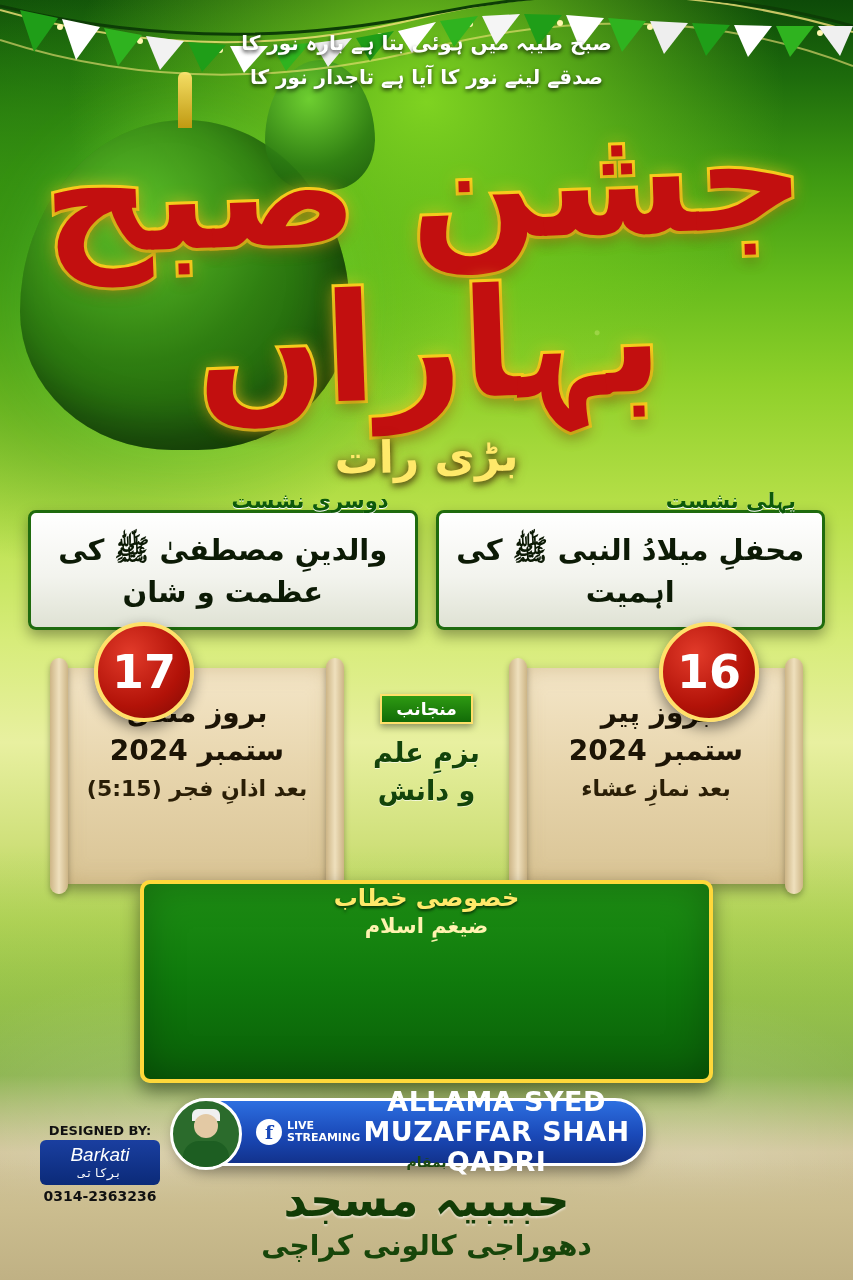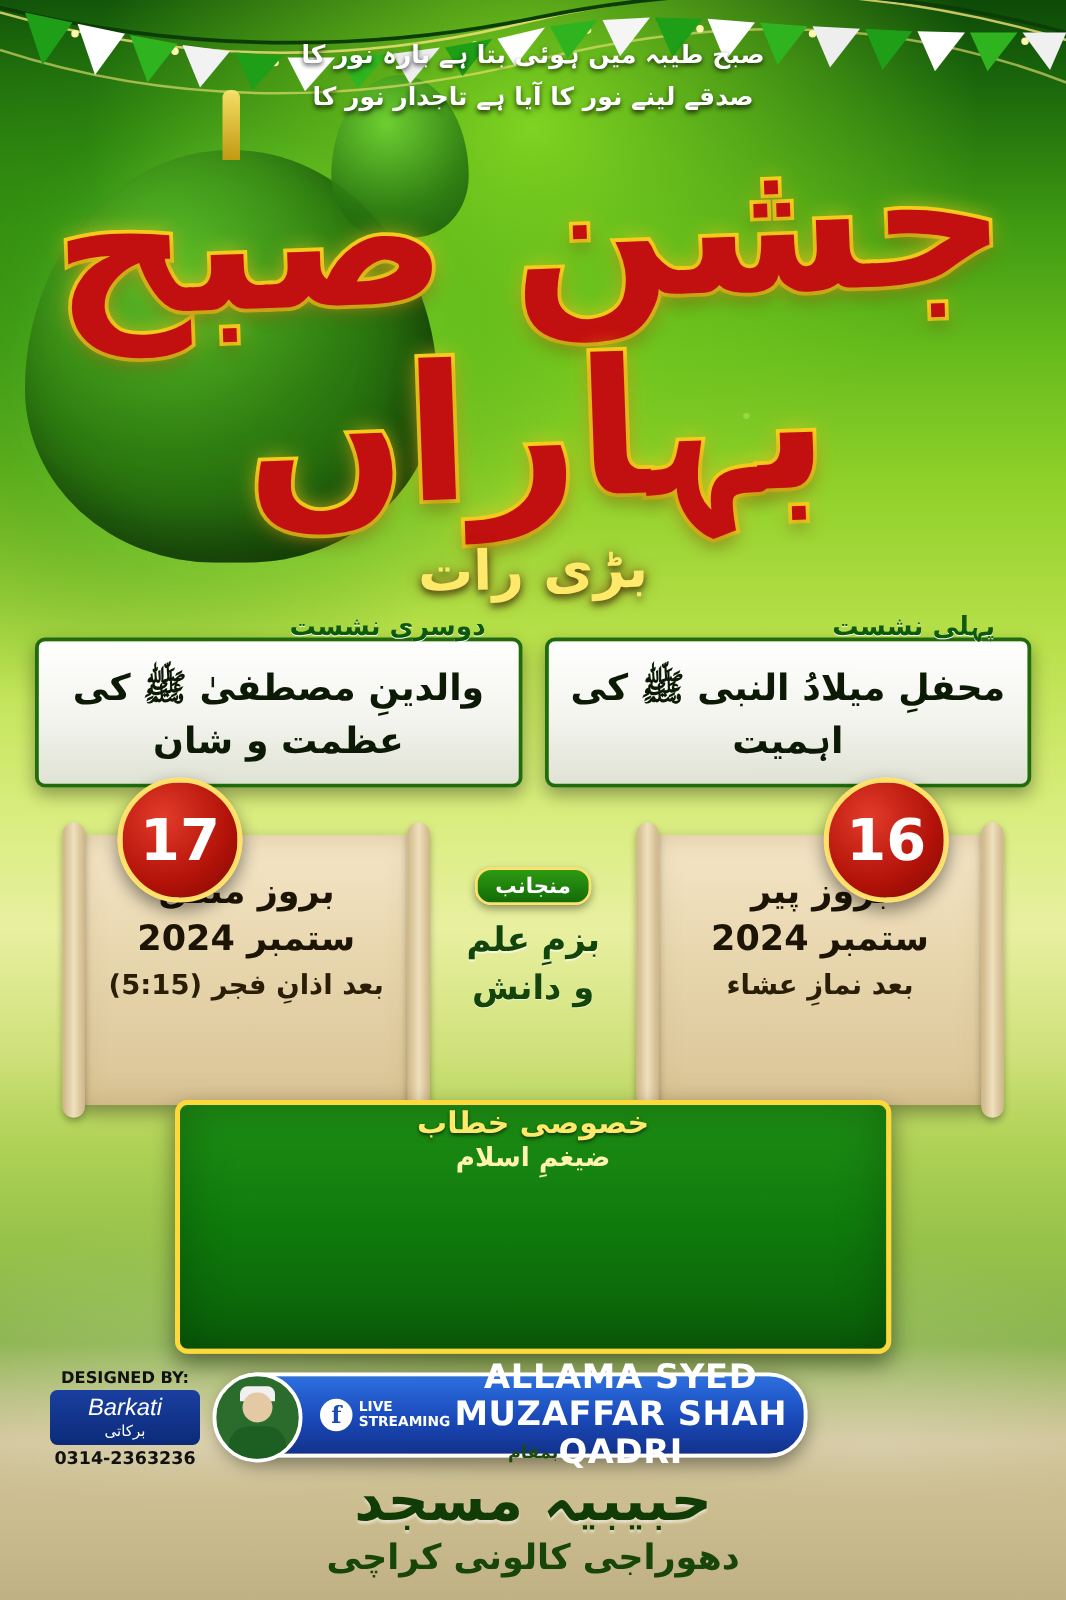--- a/index.html
+++ b/index.html
@@ -254,21 +254,21 @@
     width: 210px;
     direction: rtl;
     text-align: center;
     color: #fff7c0;
     z-index: 4;
   }
   .center-tag .ribbon {
     display: inline-block;
     background: linear-gradient(180deg,#2e9a12,#126b07);
     border: 2px solid #ffe06a;
-    border-radius: 13px;
+    border-radius: 0;
     padding: 3px 14px;
     font-size: 17px;
     font-weight: 700;
     color: #fff;
     box-shadow: 0 3px 7px rgba(0,0,0,.4);
   }
   .center-tag .big {
     margin-top: 10px;
     font-size: 27px;
     font-weight: 700;
@@ -308,39 +308,39 @@
     font-size: 58px;
     font-weight: 700;
     color: #ffffff;
     text-shadow: 0 0 14px rgba(255,220,60,.9), 0 4px 8px rgba(0,0,0,.6);
     line-height: 1.25;
   }
 
   
   .designer {
     position: absolute;
-    left: 40px; top: 1095px;
+    left: 40px; top: 1123px;
     width: 120px;
     text-align: center;
     z-index: 6;
   }
   .designer .d-label {
     font-size: 13px;
     font-weight: 700;
     color: #111;
   }
   .designer .d-badge {
     margin-top: 2px;
     background: linear-gradient(180deg,#1a3fa0,#0b2a78);
     border-radius: 6px;
     padding: 4px 6px;
     color: #fff;
   }
   .designer .d-name { font-family: Liberation Sans, sans-serif; font-style: italic; font-size: 19px; }
-  .designer .d-ar { font-size: 12px; direction: rtl; }
+  .designer .d-ar { font-size: 12px; direction: rtl; font-family: Liberation Mono, monospace; }
   .designer .d-phone {
     margin-top: 3px;
     font-size: 14px;
     font-weight: 700;
     color: #111;
   }
 
   
   .livebar {
     position: absolute;

